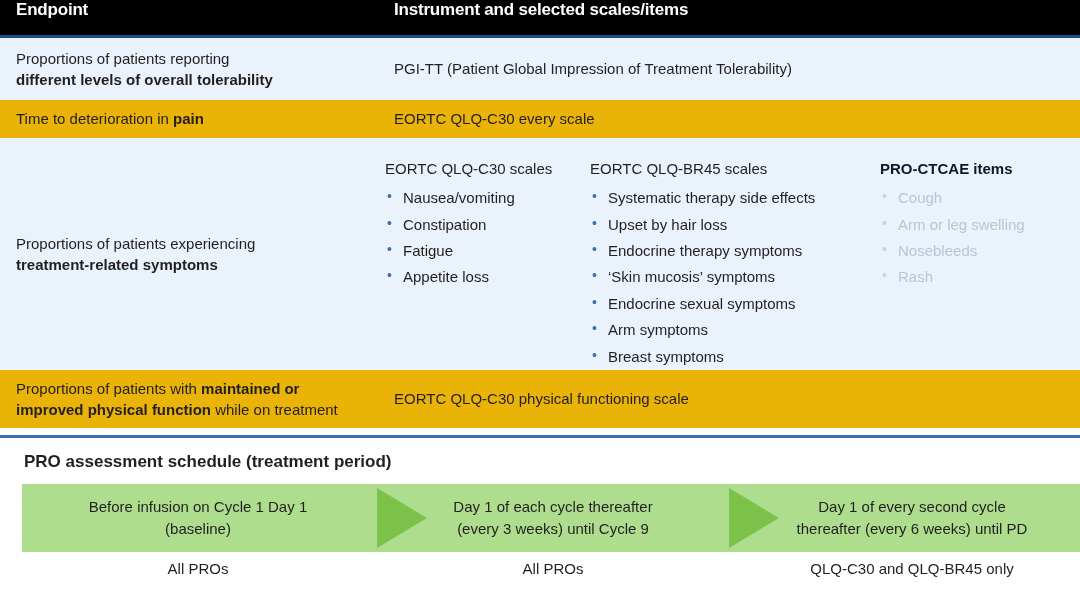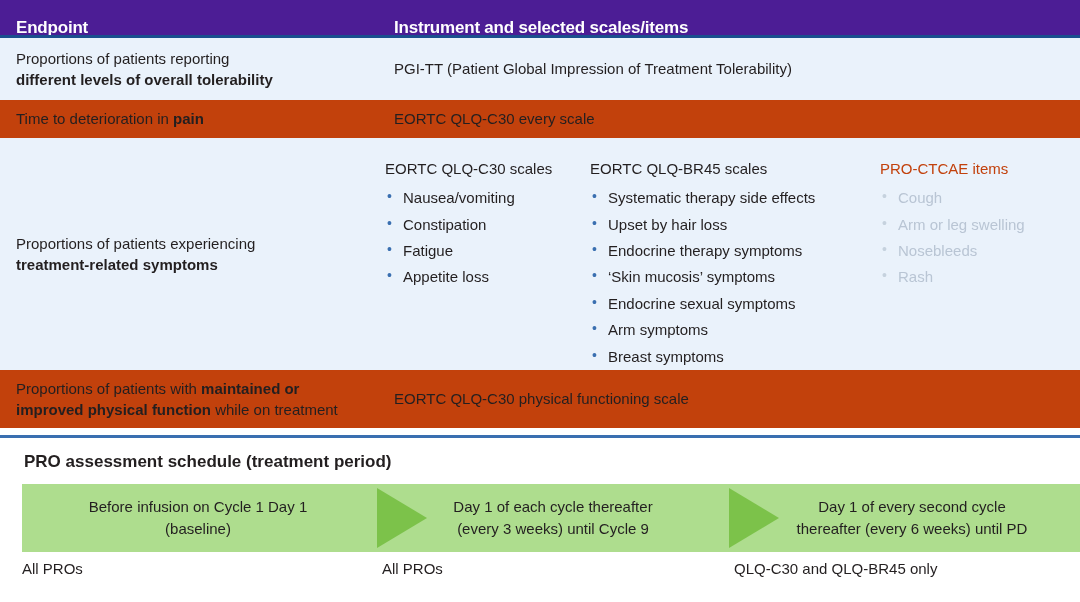--- a/index.html
+++ b/index.html
@@ -18,24 +18,24 @@
 
   
   .endpoint-table {
     position: absolute;
     left: 0;
     top: 0;
     width: 1080px;
   }
 
   .table-header {
-    background: #4c1d95;
+    background: #000000;
     height: 38px;
     display: flex;
-    align-items: flex-end;
+    align-items: flex-start;
     position: relative;
   }
   .table-header::after {
     content: "";
     position: absolute;
     left: 0; right: 0; bottom: 0;
     height: 3px;
     background: #1a4f8e;
   }
   .th {
@@ -46,21 +46,21 @@
   }
   .th-endpoint { width: 390px; padding-left: 16px; box-sizing: border-box; }
   .th-instrument { padding-left: 4px; }
 
   .trow {
     display: flex;
     align-items: stretch;
     box-sizing: border-box;
   }
   .trow.shade { background: #eaf2fb; }
-  .trow.plain { background: #c2410c; }
+  .trow.plain { background: #eab308; }
 
   .cell-endpoint {
     width: 390px;
     box-sizing: border-box;
     padding: 10px 14px 10px 16px;
     font-size: 15px;
     line-height: 1.42;
     color: #231f20;
     display: flex;
     flex-direction: column;
@@ -91,21 +91,21 @@
   .sym-col { box-sizing: border-box; }
   .sym-col.c30 { width: 205px; }
   .sym-col.br45 { width: 290px; }
   .sym-col.ctcae { width: 190px; }
   .sym-title {
     font-size: 15px;
     color: #231f20;
     margin-bottom: 6px;
     white-space: nowrap;
   }
-  .sym-col.ctcae .sym-title { color: #c2410c; }
+  .sym-col.ctcae .sym-title { color: #0f172a; font-weight: bold; }
   .sym-list { list-style: none; margin: 0; padding: 0; }
   .sym-list li {
     position: relative;
     padding-left: 18px;
     font-size: 15px;
     line-height: 1.76;
     color: #231f20;
     white-space: nowrap;
   }
   .sym-list li::before {
@@ -184,21 +184,21 @@
   .arrow2 { left: 707px; }
 
   .footer-labels {
     position: relative;
     margin: 0 6px;
     height: 32px;
   }
   .flabel {
     position: absolute;
     top: 8px;
-    text-align: left;
+    text-align: center;
     font-size: 15px;
     color: #231f20;
   }
   .flabel1 { left: 0;    width: 352px; }
   .flabel2 { left: 360px; width: 342px; }
   .flabel3 { left: 712px; width: 356px; }
 </style>
 </head>
 <body>
 

